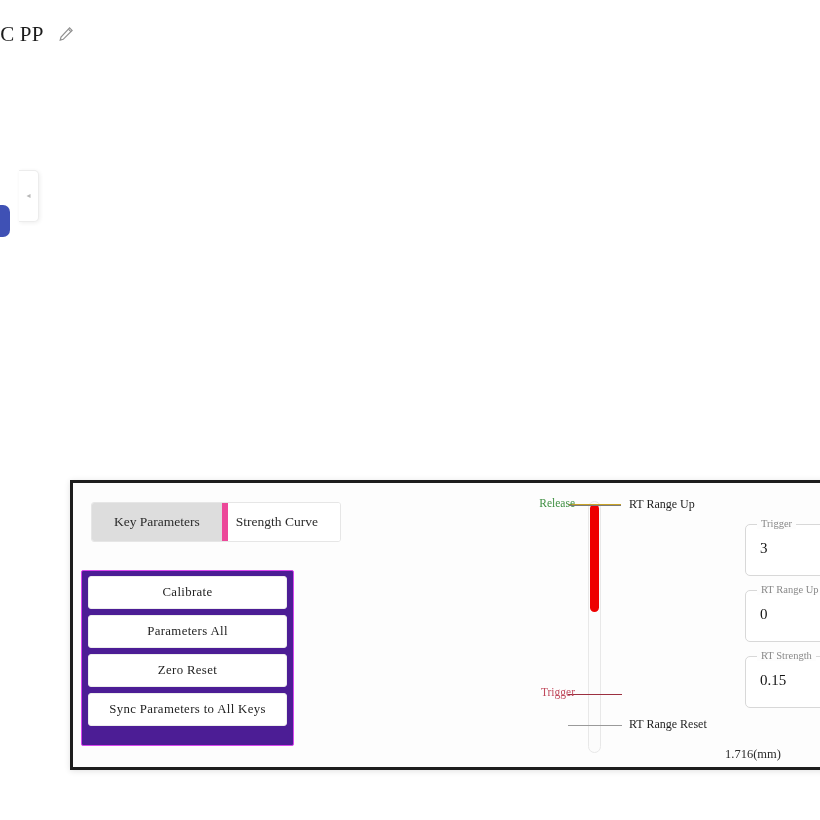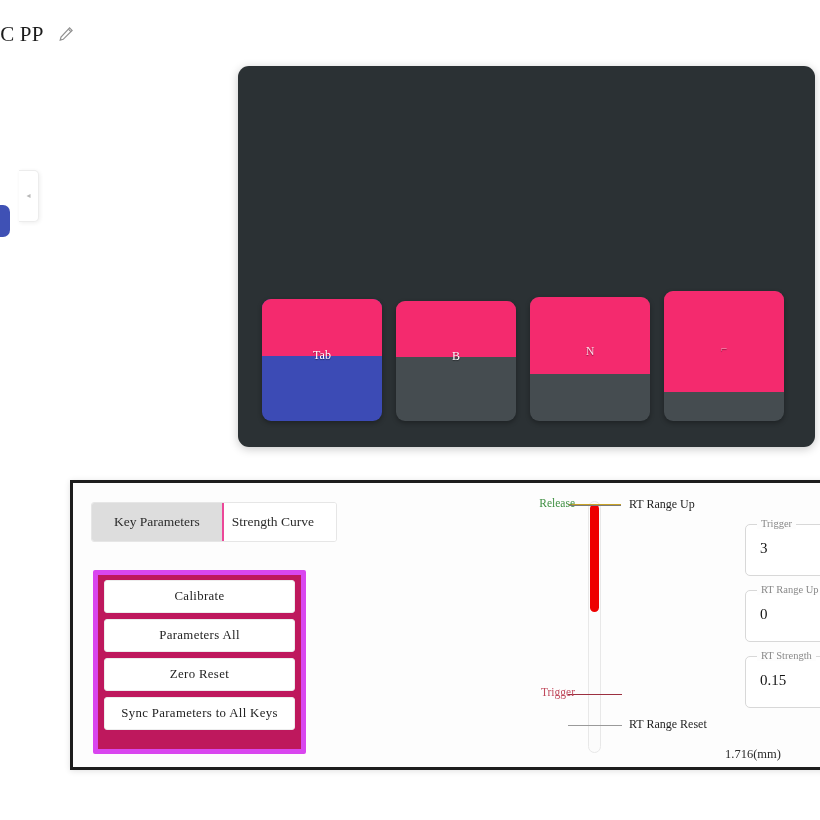--- a/index.html
+++ b/index.html
@@ -152,37 +152,37 @@
     overflow: hidden;
     background: #fff;
   }
   .tab {
     padding: 11px 22px;
     font-family: "Liberation Serif", serif;
     font-size: 13.5px;
     color: #2c2c2c;
     background: #ffffff;
     cursor: pointer;
-    border-right: 2px solid #ec4899;
+    border-right: 6px solid #ec4899;
     white-space: nowrap;
   }
   .tab:last-child { border-right: none; padding-left: 8px; }
   .tab.active { background: #dddddd; }
 
   
   .btn-list {
     position: absolute;
-    left: 20px;
+    left: 8px;
     top: 87px;
     width: 213px;
-    border: 5px solid #d946ef;
+    border: 1px solid #d946ef;
     border-radius: 2px;
     padding: 5px 6px;
     box-sizing: border-box;
-    background: #be185d;
+    background: #4c1d95;
   }
   .action-btn {
     display: block;
     width: 100%;
     box-sizing: border-box;
     padding: 8px 4px;
     margin-bottom: 6px;
     background: #ffffff;
     border: 1px solid #ededed;
     border-radius: 3px;
@@ -307,45 +307,20 @@
         <path d="M10.4 3.1 L12.9 5.6" stroke="#555" stroke-width="1.2"></path>
       </svg>
     </span>
   </div>
 
   <div class="left-sliver"></div>
   <div class="drawer-handle">
     <span class="chev">◂</span>
   </div>
 
-  <div class="keyboard">
-    <div class="key-row">
-
-      <div class="key k-tab">
-        <div class="key-fill" style="height:47%"></div>
-        <div class="key-label" style="top:47%; margin-top:-8px;">Tab</div>
-      </div>
-
-      <div class="key k-b">
-        <div class="key-fill" style="height:47%"></div>
-        <div class="key-label" style="top:47%; margin-top:-8px;">B</div>
-      </div>
-
-      <div class="key k-n">
-        <div class="key-fill" style="height:62%"></div>
-        <div class="key-label tinted" style="top:44%; margin-top:-8px;">N</div>
-      </div>
-
-      <div class="key k-4">
-        <div class="key-fill" style="height:78%"></div>
-        <div class="key-label faint" style="top:45%; margin-top:-8px;">⌐</div>
-      </div>
-
-    </div>
-  </div>
 
   <div class="param-panel">
 
     <div class="tabs">
       <div class="tab active">Key Parameters</div>
       <div class="tab">Strength Curve</div>
     </div>
 
     <div class="btn-list">
       <div class="action-btn">Calibrate</div>

